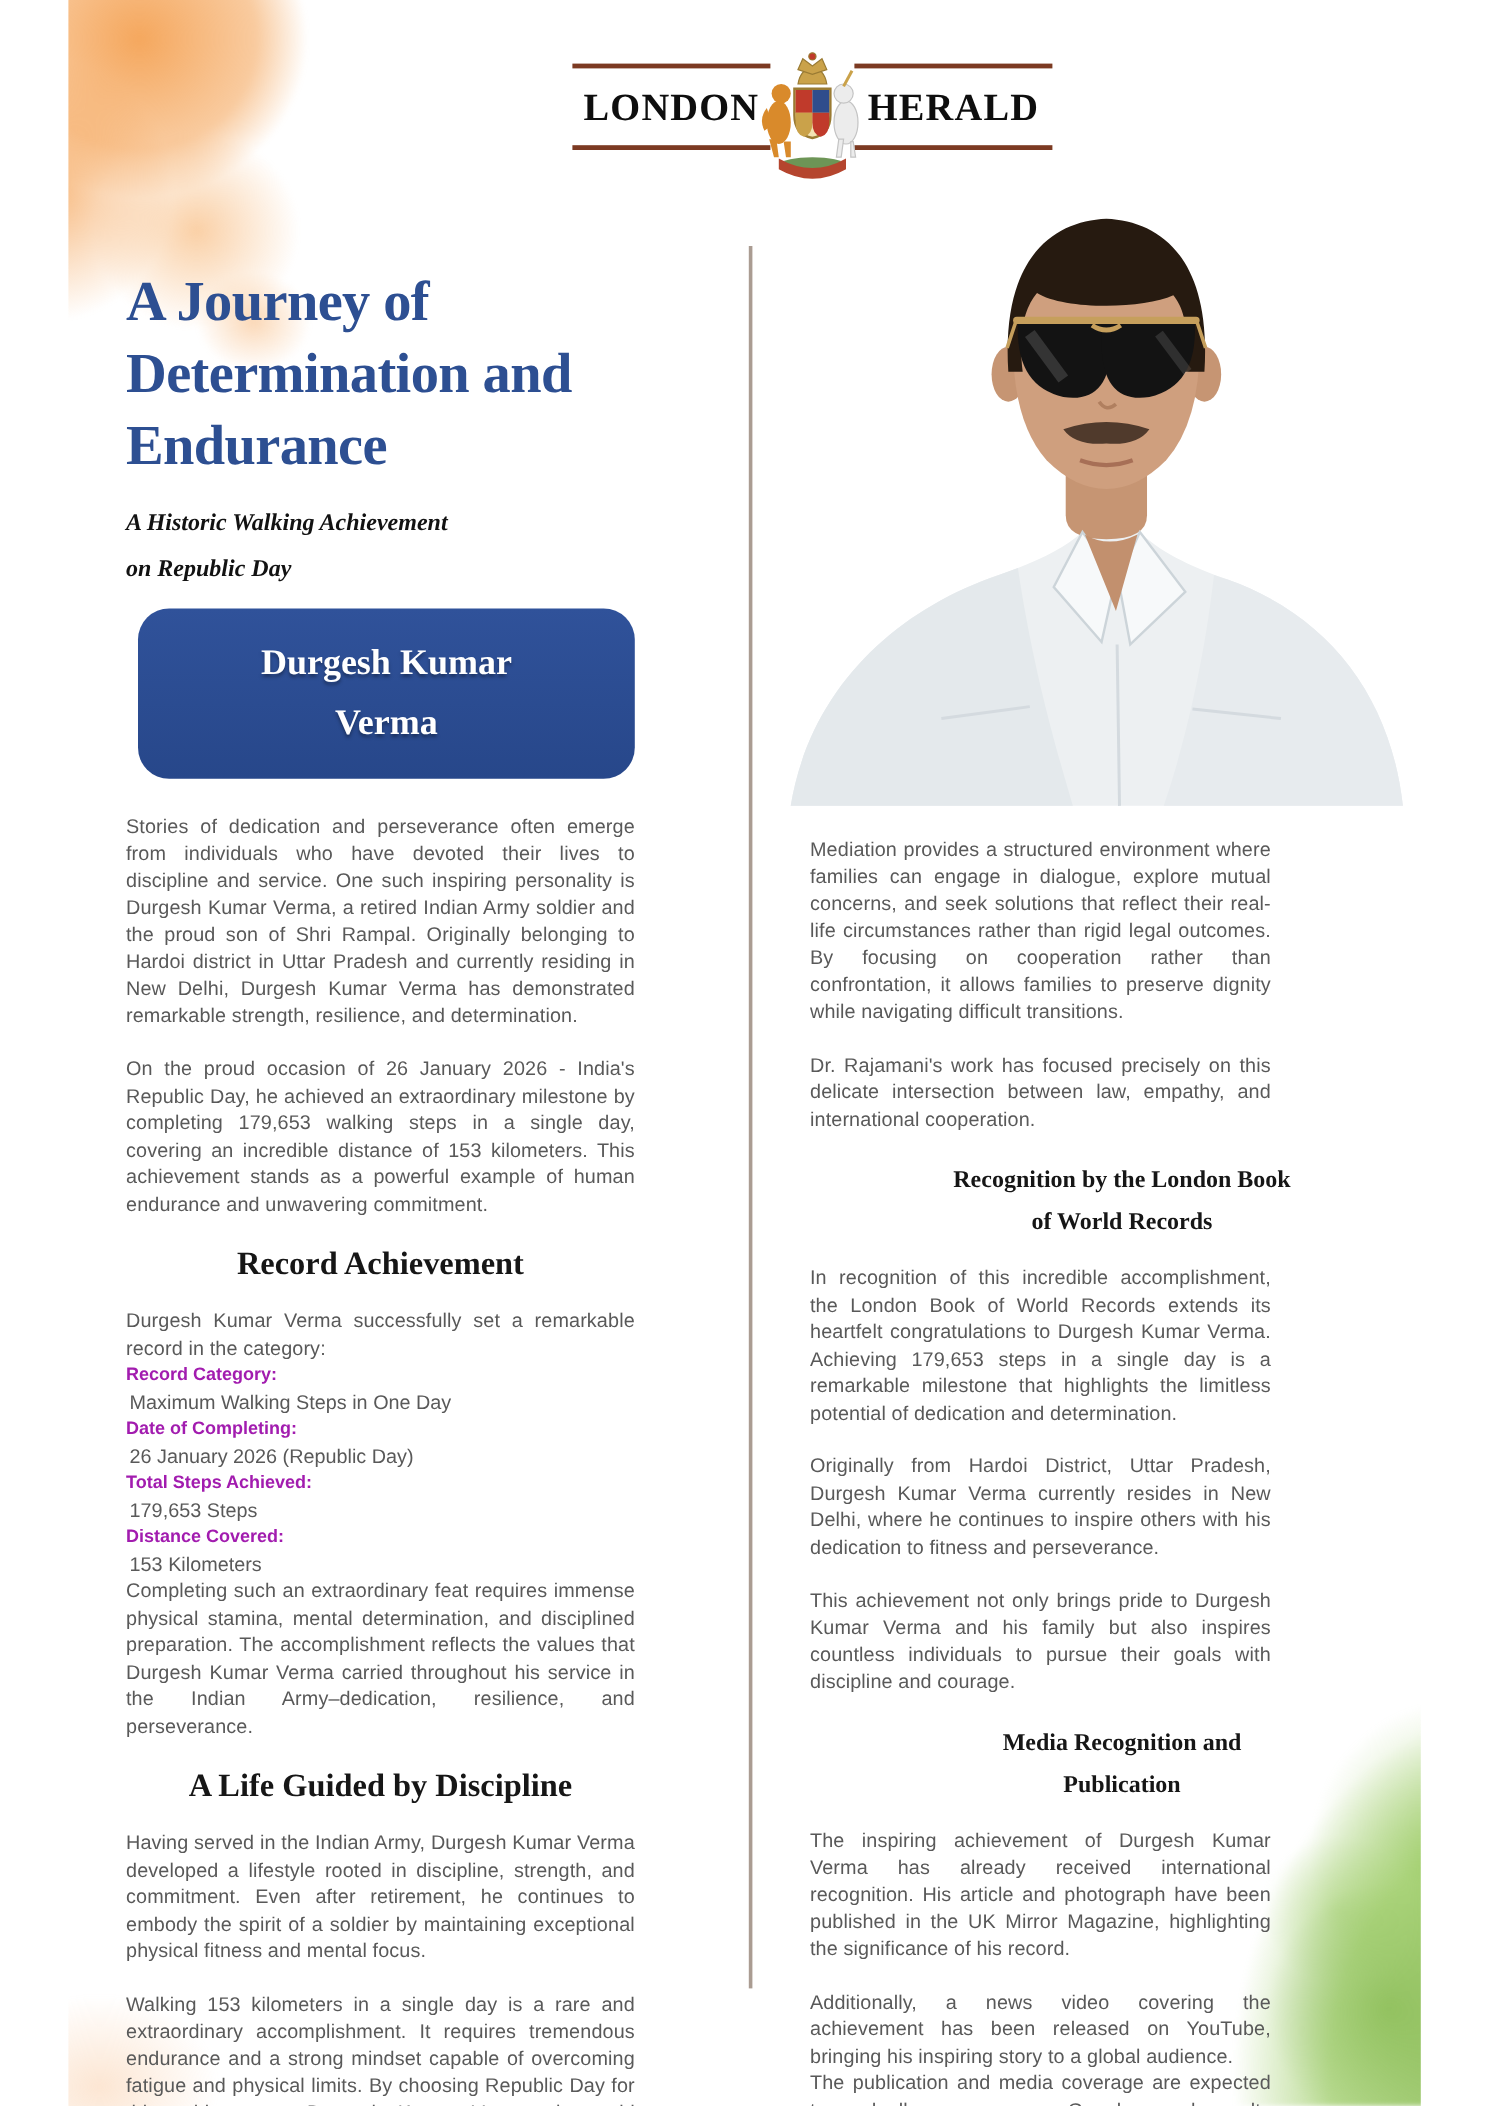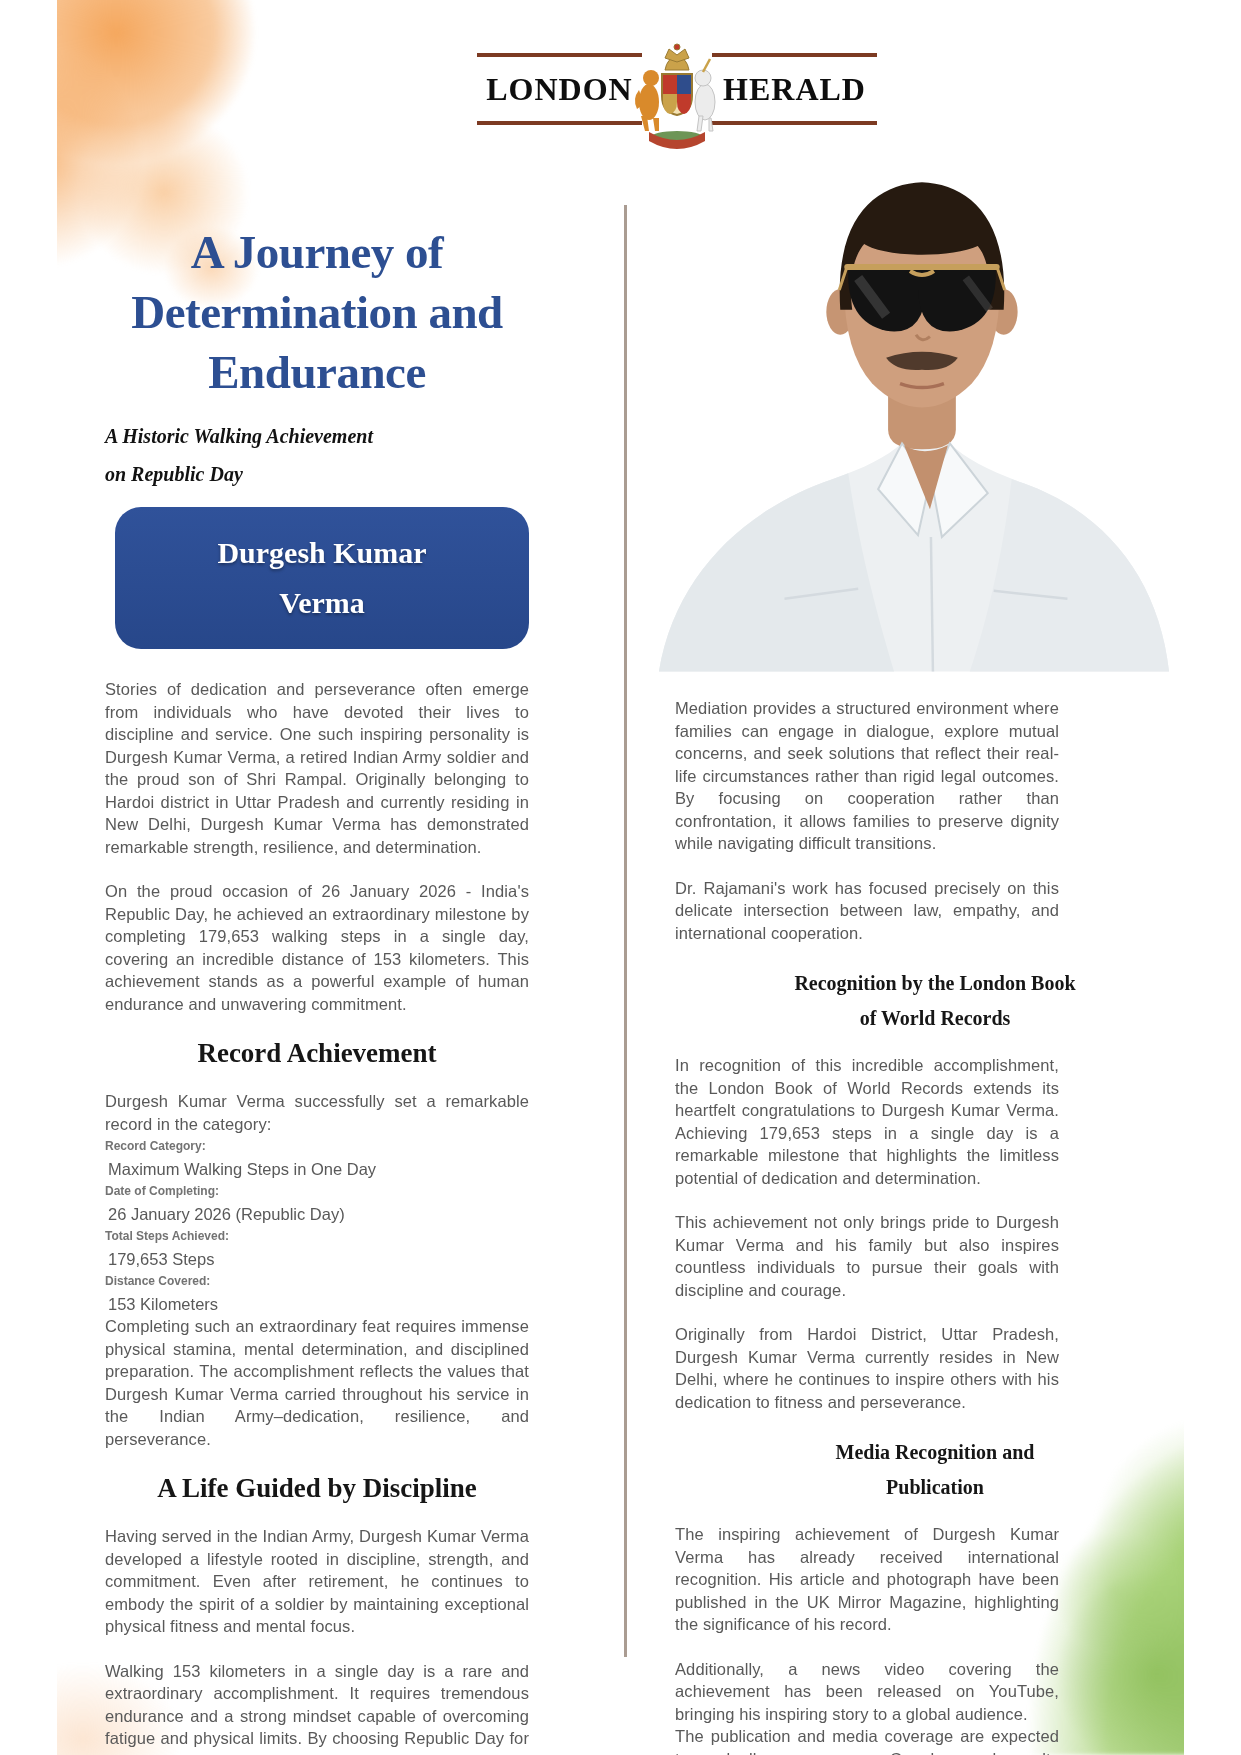--- a/index.html
+++ b/index.html
@@ -39,42 +39,42 @@
     letter-spacing:1px;color:#0e0e0e;
   }
   .mast-gap{width:70px;}
   .crest{position:absolute;left:152px;top:-13px;width:96px;height:118px;}
   
   .v-divider{position:absolute;left:567px;top:205px;width:3px;height:1452px;background:#aa9c92;z-index:1;}
   
   .col-left{position:absolute;left:48px;top:222px;width:424px;z-index:2;}
   .headline{
     font-family:"Liberation Serif", serif;font-weight:bold;color:#2d4f92;
-    font-size:47px;line-height:60px;margin:0 0 15px;letter-spacing:-0.5px;text-align:center;
+    font-size:47px;line-height:60px;margin:0 0 15px;letter-spacing:-0.5px;
   }
   .subtitle{
     font-family:"Liberation Serif", serif;font-weight:bold;font-style:italic;
     font-size:20px;line-height:38px;color:#121212;margin:0 0 14px;
   }
   .name-badge{
     box-sizing:border-box;margin-left:10px;width:414px;
     background:linear-gradient(180deg,#30529a,#27478a);
     border-radius:26px;color:#ffffff;text-align:center;
     font-family:"Liberation Serif", serif;font-weight:bold;
     font-size:30px;line-height:50px;padding:21px 8px;
     text-shadow:0 2px 3px rgba(0,0,0,.35);
     margin-bottom:29px;
   }
   p.body{font-size:16.5px;line-height:22.5px;color:#595959;text-align:justify;margin:0 0 22px;letter-spacing:.1px;}
   .sec-h{
     font-family:"Liberation Serif", serif;font-weight:bold;color:#161616;
     font-size:27px;line-height:33px;text-align:center;margin:14px 0 20px;
   }
   .rec-list{margin:0 0 0 0;}
-  .rec-label{font-size:12px;line-height:22.5px;font-weight:bold;color:#737373;}
+  .rec-label{font-size:15px;line-height:22.5px;font-weight:bold;color:#a21caf;}
   .rec-value{font-size:16.5px;line-height:22.5px;color:#595959;padding-left:3px;}
   .mt-24{margin-top:24px;}
   .mt-10{margin-top:10px;}
   
   .photo{position:absolute;left:578px;top:138px;width:558px;height:534px;z-index:2;}
   .col-right{position:absolute;left:618px;top:697px;width:384px;z-index:2;}
   .sec-h-right{
     font-family:"Liberation Serif", serif;font-weight:bold;color:#161616;
     font-size:20px;line-height:35px;text-align:center;
     width:500px;margin:6px 0 18px 10px;
@@ -187,21 +187,21 @@
     <p class="body">Having served in the Indian Army, Durgesh Kumar Verma developed a lifestyle rooted in discipline, strength, and commitment. Even after retirement, he continues to embody the spirit of a soldier by maintaining exceptional physical fitness and mental focus.</p>
     <p class="body">Walking 153 kilometers in a single day is a rare and extraordinary accomplishment. It requires tremendous endurance and a strong mindset capable of overcoming fatigue and physical limits. By choosing Republic Day for this achievement, Durgesh Kumar Verma also paid tribute to the nation he once served.</p>
   </div>
 
   <div class="col-right">
     <p class="body">Mediation provides a structured environment where families can engage in dialogue, explore mutual concerns, and seek solutions that reflect their real-life circumstances rather than rigid legal outcomes. By focusing on cooperation rather than confrontation, it allows families to preserve dignity while navigating difficult transitions.</p>
     <p class="body">Dr. Rajamani's work has focused precisely on this delicate intersection between law, empathy, and international cooperation.</p>
 
     <h2 class="sec-h-right">Recognition by the London Book<br>of World Records</h2>
     <p class="body">In recognition of this incredible accomplishment, the London Book of World Records extends its heartfelt congratulations to Durgesh Kumar Verma. Achieving 179,653 steps in a single day is a remarkable milestone that highlights the limitless potential of dedication and determination.</p>
+    <p class="body">Originally from Hardoi District, Uttar Pradesh, Durgesh Kumar Verma currently resides in New Delhi, where he continues to inspire others with his dedication to fitness and perseverance.</p>
     <p class="body">This achievement not only brings pride to Durgesh Kumar Verma and his family but also inspires countless individuals to pursue their goals with discipline and courage.</p>
-    <p class="body">Originally from Hardoi District, Uttar Pradesh, Durgesh Kumar Verma currently resides in New Delhi, where he continues to inspire others with his dedication to fitness and perseverance.</p>
 
     <h2 class="sec-h-right mt-lg">Media Recognition and<br>Publication</h2>
     <p class="body">The inspiring achievement of Durgesh Kumar Verma has already received international recognition. His article and photograph have been published in the UK Mirror Magazine, highlighting the significance of his record.</p>
     <p class="body">Additionally, a news video covering the achievement has been released on YouTube, bringing his inspiring story to a global audience.<br>The publication and media coverage are expected to gradually appear across Google search results and various social media platforms, allowing people worldwide to learn about this extraordinary accomplishment.</p>
   </div>
 
 </div>
 
 </body></html>

